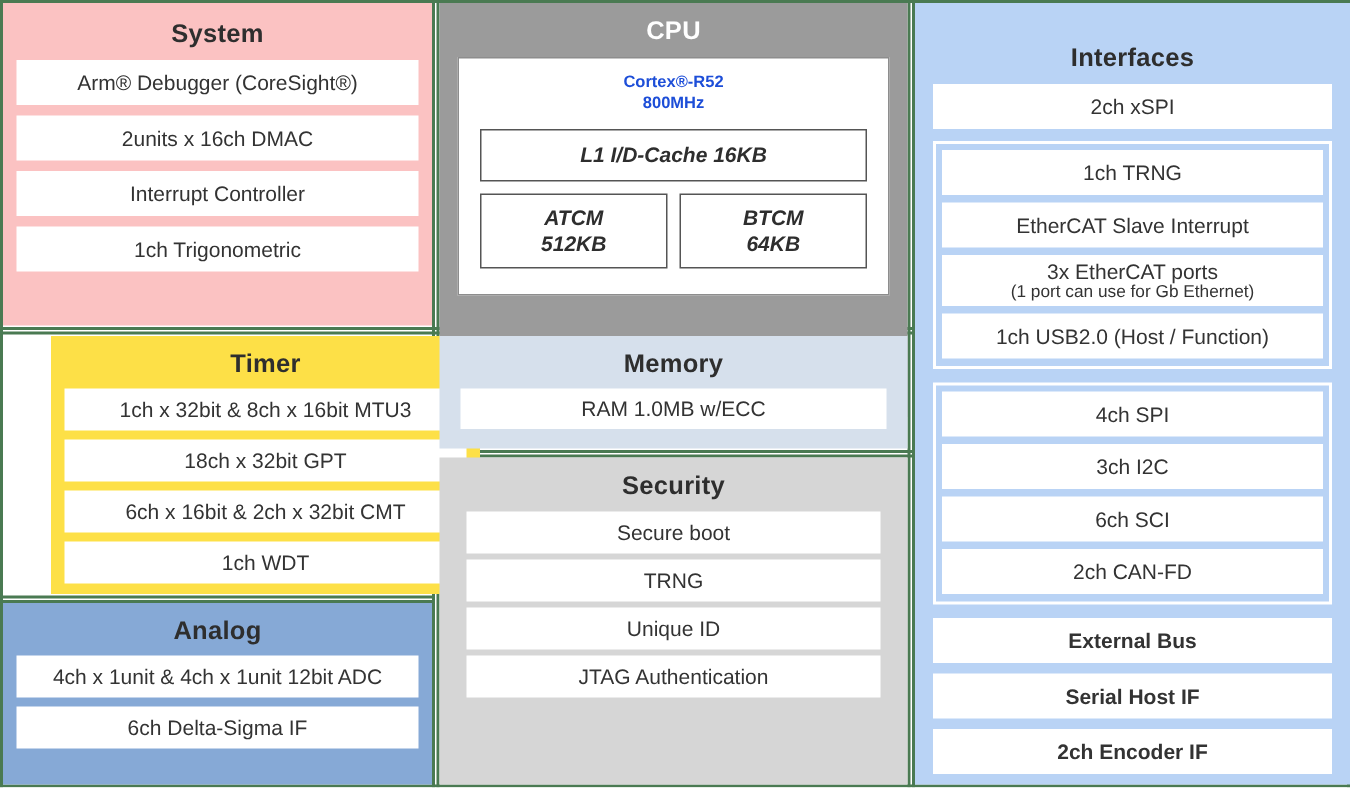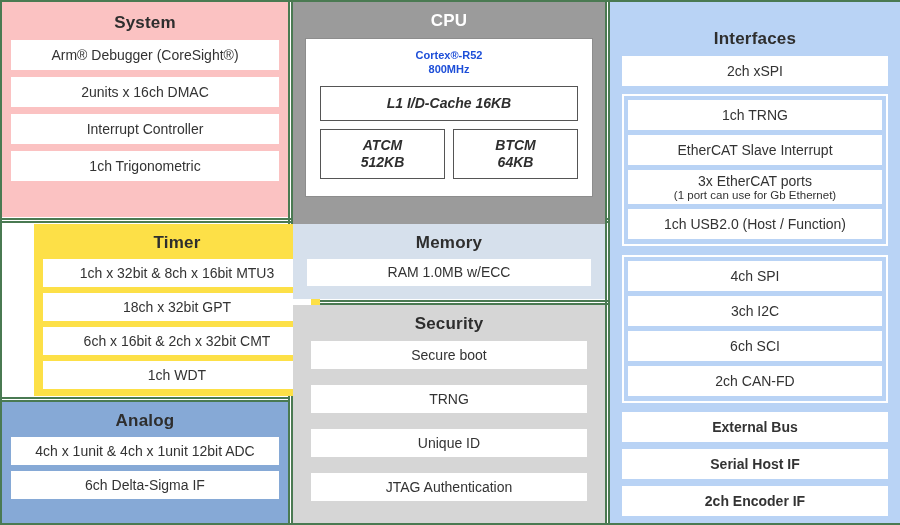--- a/index.html
+++ b/index.html
@@ -167,21 +167,21 @@
   #panel-memory .panel-title { margin: 4px 0 8px 0; }
   #panel-memory .item { height: 27px; }
 
   
   #panel-security {
     left: 293px; top: 305px; width: 312px; height: 218px;
     background: #d6d6d6;
     padding: 6px 18px 0 18px;
   }
   #panel-security .panel-title { margin: 4px 0 9px 0; }
-  #panel-security .item { height: 28px; margin-bottom: 16px; }
+  #panel-security .item { height: 28px; margin-bottom: 4px; }
 </style>
 </head>
 <body>
 
 <div id="diagram">
 
   <div class="rule rule-h" style="top:0;"></div>
   <div class="rule rule-h" style="top:218px;"></div>
   <div class="rule rule-h" style="top:221px;"></div>
   <div class="rule rule-h" style="top:397px;width:290px;"></div>

